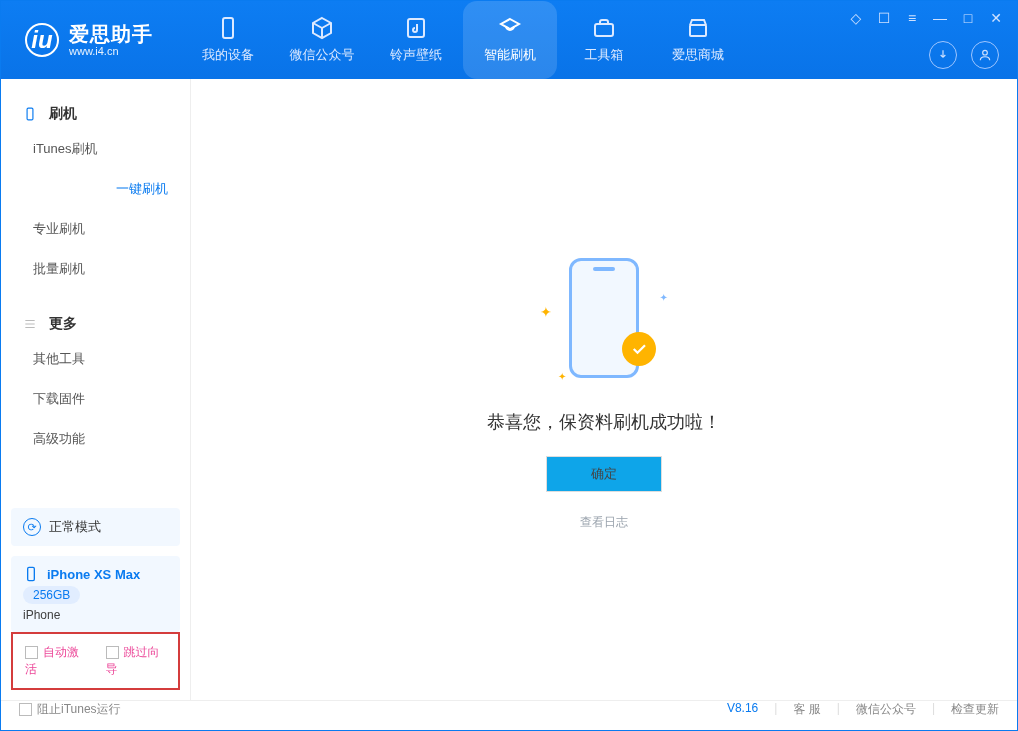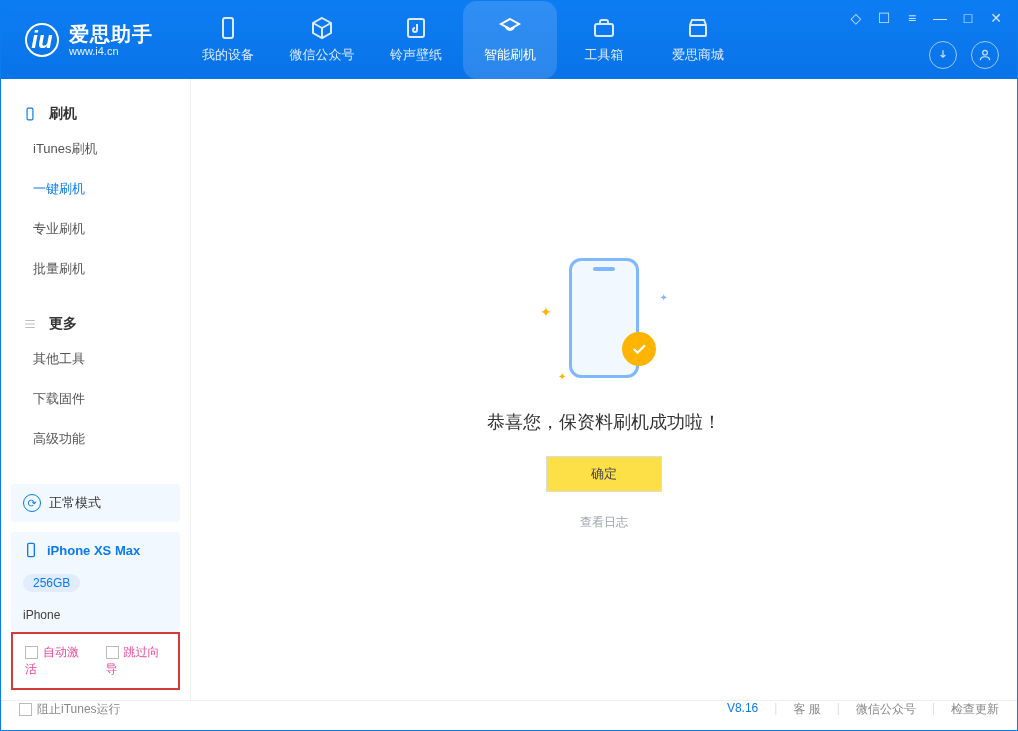--- a/index.html
+++ b/index.html
@@ -18,41 +18,41 @@
 .win-controls span { width:14px; height:14px; display:inline-flex; align-items:center; justify-content:center; cursor:pointer; color:#cfe1ff; font-size:14px;}
 .header-right { position:absolute; right:18px; bottom:10px; display:flex; gap:14px; align-items:center;}
 .circle-btn { width:28px; height:28px; border:1.5px solid #9fc6ff; border-radius:50%; display:flex; align-items:center; justify-content:center; cursor:pointer; color:#cfe1ff;}
 .body-area { display:flex; height:calc(100% - 78px - 30px);}
 .sidebar { width:190px; border-right:1px solid #eee; display:flex; flex-direction:column; background:#fff; position:relative;}
 .side-section { padding-top:20px;}
 .side-head { display:flex; align-items:center; gap:12px; padding:6px 22px; color:#333; font-size:14px; font-weight:600;}
 .side-head svg{ width:14px; height:14px; color:#0a7bf0;}
 .side-head.more svg{ color:#bbb;}
 .side-item { padding:11px 22px 11px 32px; font-size:13px; color:#555; cursor:pointer;}
-.side-item.active { color:#0a7bf0;}
+.side-item.active { color:#0a7bf0;text-align:right;}
 .side-bottom { margin-top:auto; padding:0 10px 10px;}
 .card { background:#f2f8ff; border-radius:4px; padding:10px 12px; margin-top:10px; font-size:13px; color:#333; display:flex; align-items:center; gap:8px;}
-.card.device { flex-direction:column; align-items:flex-start; gap:16px;}
+.card.device { flex-direction:column; align-items:flex-start; gap:4px;}
 .card.device .row1{ display:flex; align-items:center; gap:8px; font-weight:600; color:#0a7bf0;}
 .badge { background:#e1edff; color:#0a7bf0; border-radius:10px; padding:2px 10px; font-size:12px;}
 .card .sub{ color:#404040; font-size:12px;}
 .mode-icon{ width:18px; height:18px; border:1.5px solid #0a7bf0; border-radius:50%; display:inline-flex; align-items:center; justify-content:center; color:#0a7bf0; font-size:11px;}
 .red-box { border:2px solid #d43c3c; padding:10px 12px; display:flex; gap:20px; align-items:center; font-size:12px; color:#ec4899;}
 .cbx { width:13px; height:13px; border:1px solid #bbb; display:inline-block; vertical-align:middle; margin-right:5px;}
 .main { flex:1; display:flex; flex-direction:column; align-items:center; justify-content:center; gap:22px; color:#333;}
 .illus { position:relative; width:140px; height:140px;}
 .phone { position:absolute; left:35px; top:10px; width:70px; height:120px; border:3px solid #7fb8ff; border-radius:12px; background:#f2f8ff;}
 .phone::before{ content:""; position:absolute; top:6px; left:50%; transform:translateX(-50%); width:22px; height:4px; background:#7fb8ff; border-radius:2px;}
 .check-circle{ position:absolute; right:18px; bottom:22px; width:34px; height:34px; background:#ffb400; border-radius:50%; display:flex; align-items:center; justify-content:center;}
 .check-circle svg{ width:18px; height:18px; color:#fff;}
 .spark{ position:absolute; color:#ffb400; font-size:14px;}
 .spark.s1{ left:6px; top:56px;} .spark.s2{ right:6px; top:44px; color:#7fb8ff; font-size:10px;}
 .spark.s3{ left:24px; bottom:6px; font-size:10px;}
 .msg{ font-size:18px; color:#333;}
-.ok-btn{ border:1px solid #ddd; background:#fde047; padding:8px 44px; font-size:13px; cursor:pointer; color:#444;}
+.ok-btn{ border:1px solid #ddd; background:#0ea5e9; padding:8px 44px; font-size:13px; cursor:pointer; color:#444;}
 .log-link{ color:#9aa3ad; font-size:12px; cursor:pointer;}
 .footer{ height:30px; border-top:1px solid #eee; display:flex; align-items:flex-start; padding:0 18px; font-size:12px; color:#888; gap:8px;}
 .footer .spacer{ flex:1;}
 .footer .ver{ color:#0a7bf0;}
 .footer .sep{ color:#ddd; margin:0 8px;}
 .footer .flink{ cursor:pointer;}
 </style>
 </head>
 <body>
 

